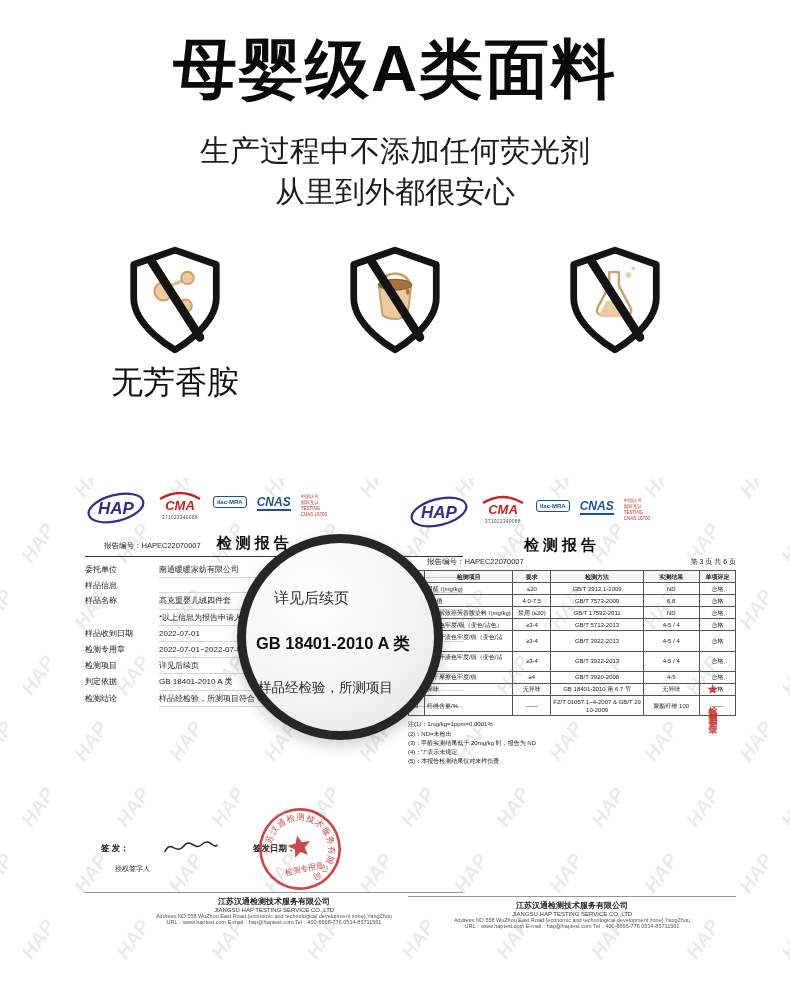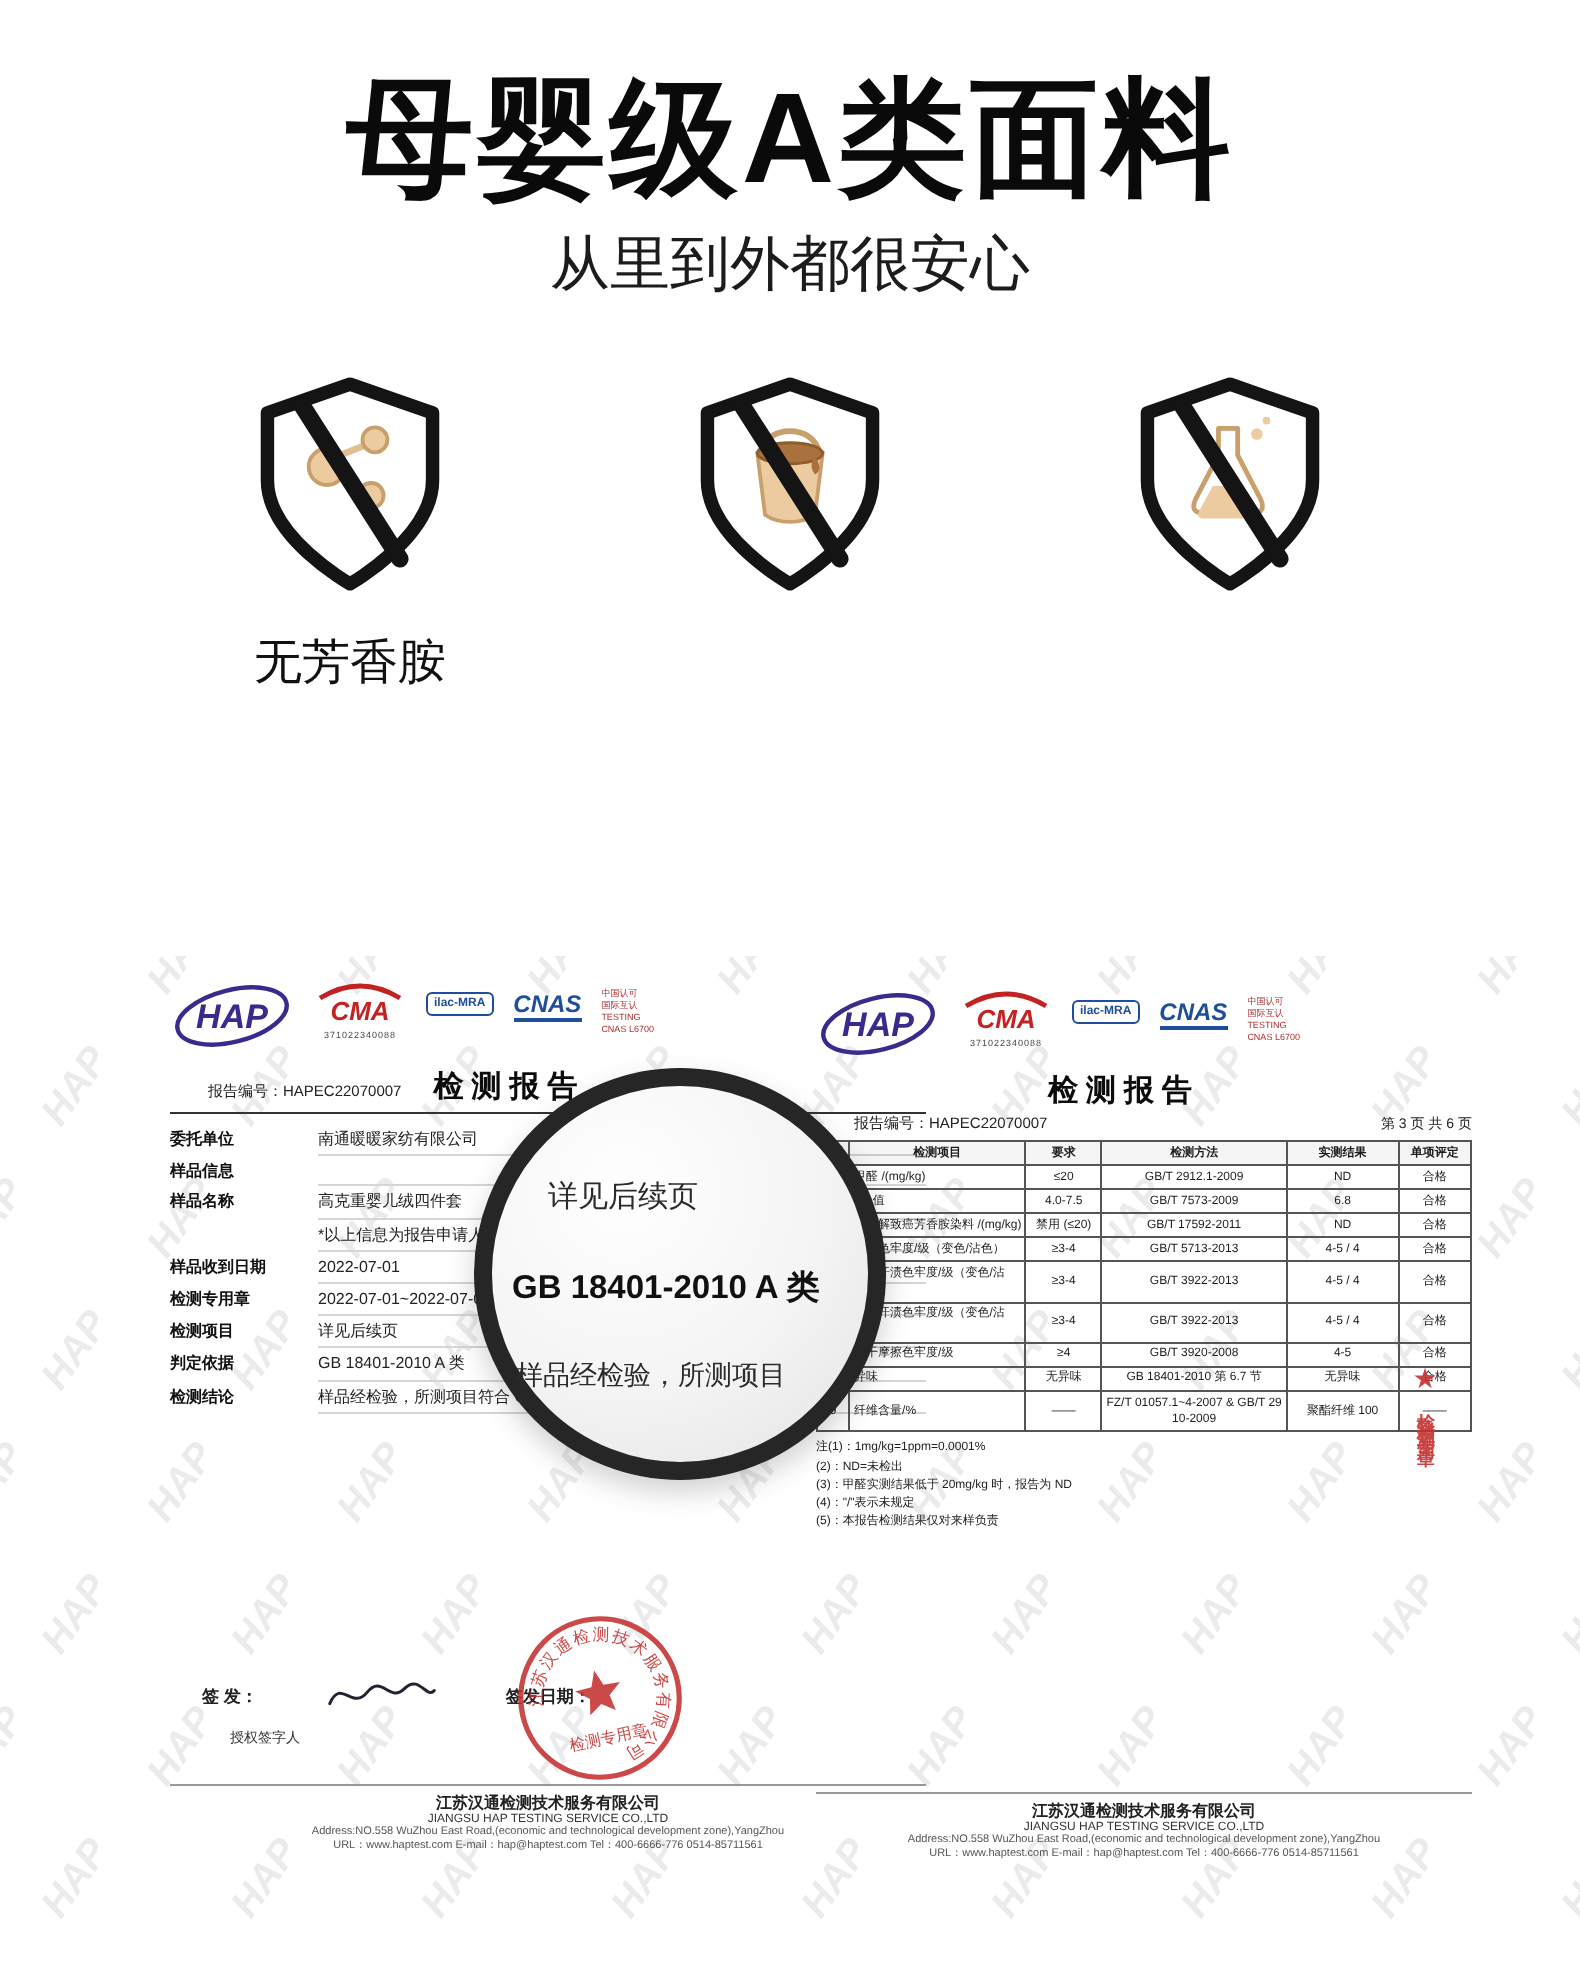--- a/index.html
+++ b/index.html
@@ -33,21 +33,21 @@
 
   
   .features {
     display: flex;
     justify-content: center;
     gap: 60px;
     margin-top: 34px;
   }
   .feature { width: 160px; text-align: center; }
   .shield-svg { width: 96px; height: 108px; display: inline-block; }
-  .feature-label { font-size: 24px; font-weight: 500; color: #111; margin-top: 14px; text-align: center; }
+  .feature-label { font-size: 32px; font-weight: 500; color: #111; margin-top: 3px; text-align: center; }
 
   
   .certs {
     position: absolute;
     left: 0; top: 478px;
     width: 790px; height: 503px;
     overflow: hidden;
   }
   .wm {
     position: absolute;
@@ -87,21 +87,21 @@
 
   .title-row { display: flex; align-items: baseline; gap: 16px; margin-top: 2px; }
   .report-no { font-size: 7.5px; color: #222; white-space: nowrap; margin-left: 19px; }
   .report-title { font-size: 15px; font-weight: bold; letter-spacing: 4px; color: #0c0c0c; }
   .report.right .report-title { display: block; margin: 0 0 2px 116px; }
   .no-row { display: flex; justify-content: space-between; font-size: 7px; margin-top: 2px; }
   .hr { border-top: 1px solid #333; margin-top: 3px; }
 
   .fields { margin-top: 5px; }
   .field-row { display: flex; line-height: 1.9; }
-  .f-label { flex: none; width: 74px; font-weight: bold; color: #111; }
+  .f-label { flex: none; width: 74px; font-weight: normal; color: #111; }
   .f-value { flex: 1; color: #222; border-bottom: 1px solid #d5d5d5; }
 
   .sign-row {
     position: absolute; left: 16px; top: 352px; right: 0;
     display: flex; align-items: center; gap: 34px;
     font-size: 8.5px; font-weight: bold;
   }
   .signature-svg { width: 56px; height: 18px; }
   .auth-label { position: absolute; left: 30px; top: 376px; font-size: 7px; color: #333; }
 
@@ -167,20 +167,21 @@
     writing-mode: vertical-rl;
     font-size: 9px; font-weight: bold;
     letter-spacing: 3px; margin-top: 3px;
   }
 </style>
 </head>
 <body>
 
 <div class="hero">
   <h1 class="hero-title">母婴级A类面料</h1>
+  <p class="hero-sub first">生产过程中不添加任何荧光剂</p>
   <p class="hero-sub">从里到外都很安心</p>
 </div>
 
 <div class="features">
 
   <div class="feature">
     <svg class="shield-svg" viewBox="0 0 100 112">
       <path d="M50 4 L93 19 V54 C93 84 50 108 50 108 C50 108 7 84 7 54 V19 Z" fill="#ffffff" stroke="#141414" stroke-width="7" stroke-linejoin="round"></path>
       <line x1="45" y1="41" x2="60" y2="35" stroke="#e2bf93" stroke-width="3.5"></line>
       <line x1="44" y1="51" x2="57" y2="59" stroke="#e2bf93" stroke-width="3.5"></line>

